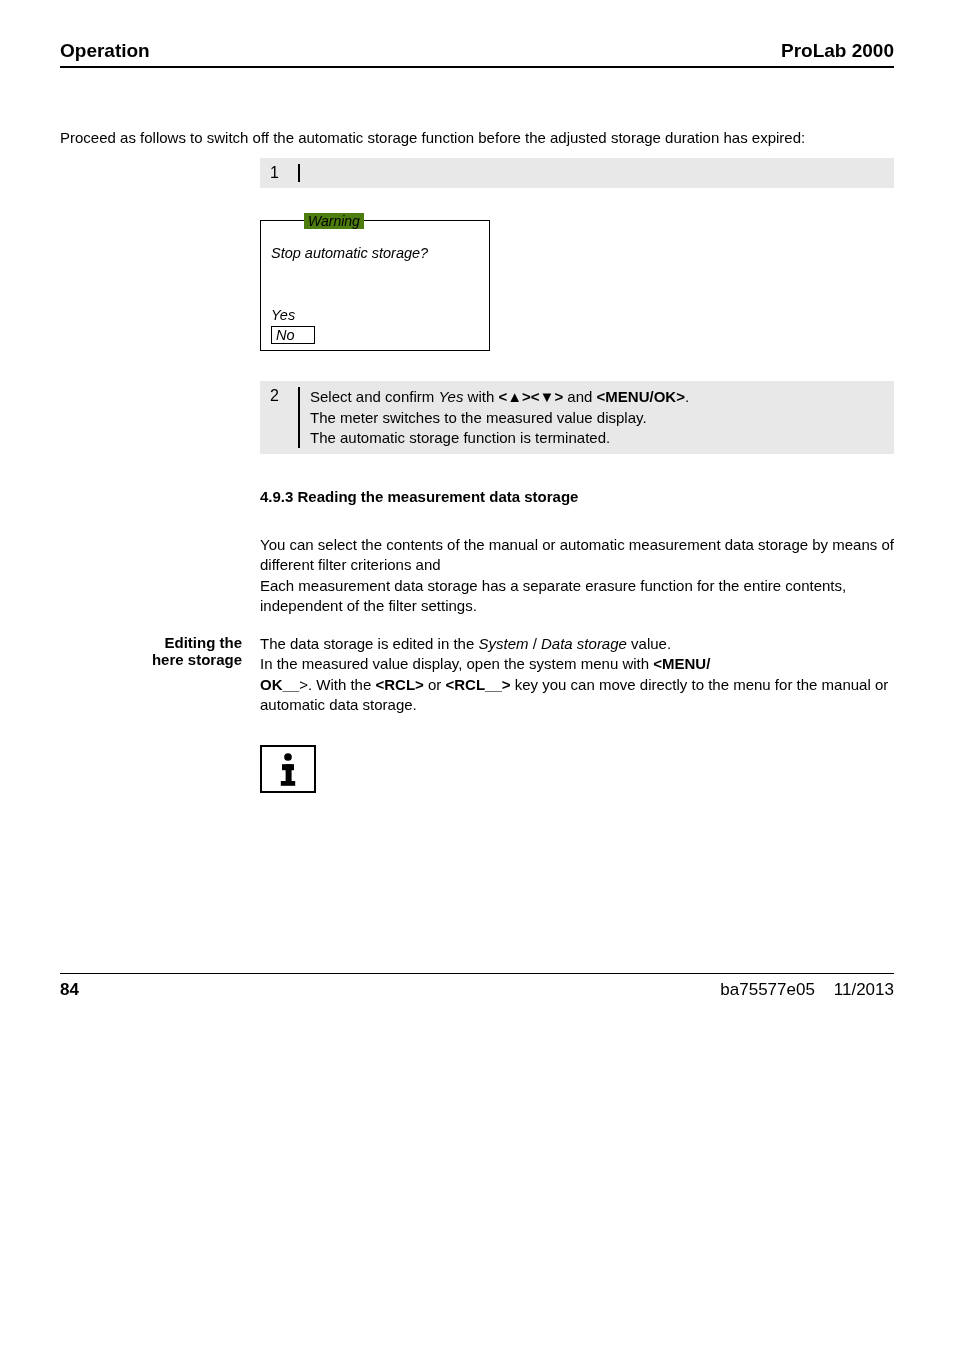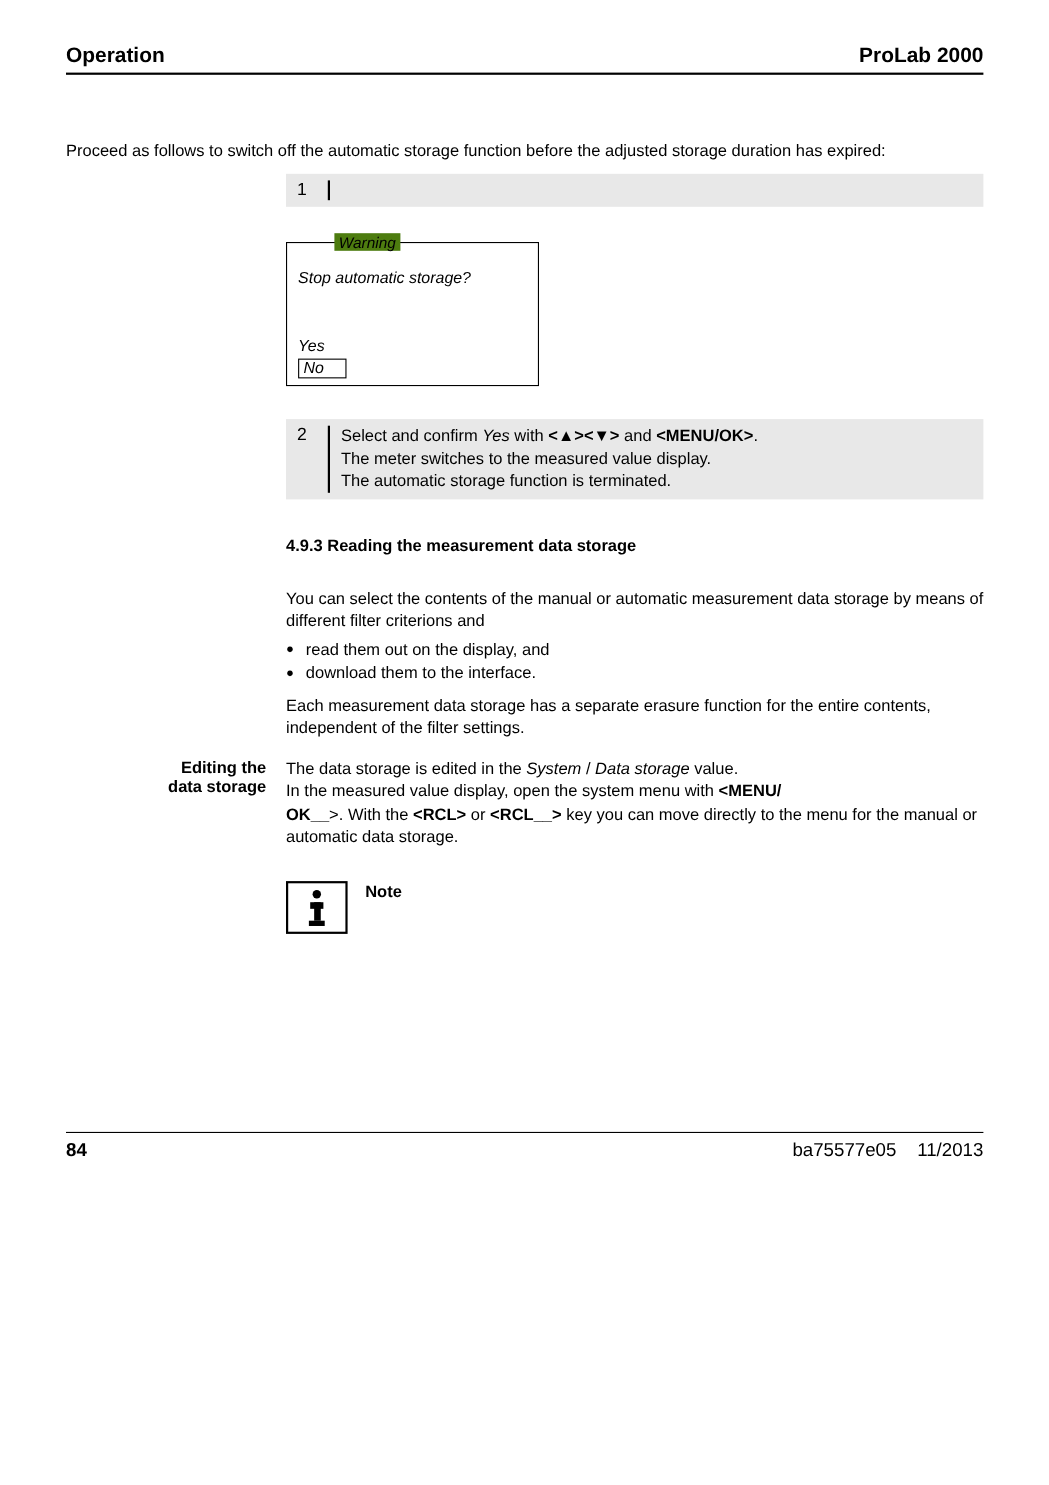--- a/index.html
+++ b/index.html
@@ -216,50 +216,45 @@
         <span>Select and confirm </span><span class="italic">Yes</span><span> with </span><span class="bold tri">&lt;▲&gt;&lt;▼&gt;</span><span> and </span><span class="bold">&lt;MENU/OK&gt;</span><span>.</span><br>
         <span>The meter switches to the measured value display.</span><br>
         <span>The automatic storage function is terminated.</span>
       </div>
     </div>
 
     <div class="section-heading">4.9.3   Reading the measurement data storage</div>
 
     <div class="body-text">You can select the contents of the manual or automatic measurement data storage by means of different filter criterions and</div>
 
-    <ul class="bullets">
-      <li>read them out on the display, and</li>
-      <li>download them to the interface.</li>
-    </ul>
 
     <div class="body-text">Each measurement data storage has a separate erasure function for the entire contents, independent of the filter settings.</div>
   </div>
 
   <div class="side-heading-row" style="margin-top:18px;">
     <div class="side-heading side-heading-block">Editing the
-data storage</div>
+here storage</div>
     <div class="body-text">
       <span>The data storage is edited in the </span><span class="italic">System</span><span> / </span><span class="italic">Data storage</span><span> value.</span><br>
       <span>In the measured value display, open the system menu with </span><span class="bold">&lt;MENU/</span><br>
       <span class="bold">OK__</span><span>&gt;. With the </span><span class="bold">&lt;RCL&gt;</span><span> or </span><span class="bold">&lt;RCL__&gt;</span><span> key you can move directly to the menu for the manual or automatic data storage.</span>
     </div>
   </div>
 
   <div class="content-indent">
     <div class="note-row">
       <div class="note-icon">
         <svg viewBox="0 0 24 30">
           <circle cx="12" cy="5" r="3.2" fill="#000"></circle>
           <rect x="7" y="11" width="10" height="5" fill="#000"></rect>
           <rect x="10" y="11" width="5" height="14" fill="#000"></rect>
           <rect x="6" y="25" width="12" height="4" fill="#000"></rect>
         </svg>
       </div>
       <div class="body-text">
-        <div class="note-heading">Note</div>
       </div>
     </div>
   </div>
 
   <div class="footer">
     <span class="footer-left">84</span>
     <span class="footer-right">
       <span>ba75577e05</span>&nbsp;&nbsp;&nbsp;&nbsp;<span>11/2013</span>
     </span>
   </div>

